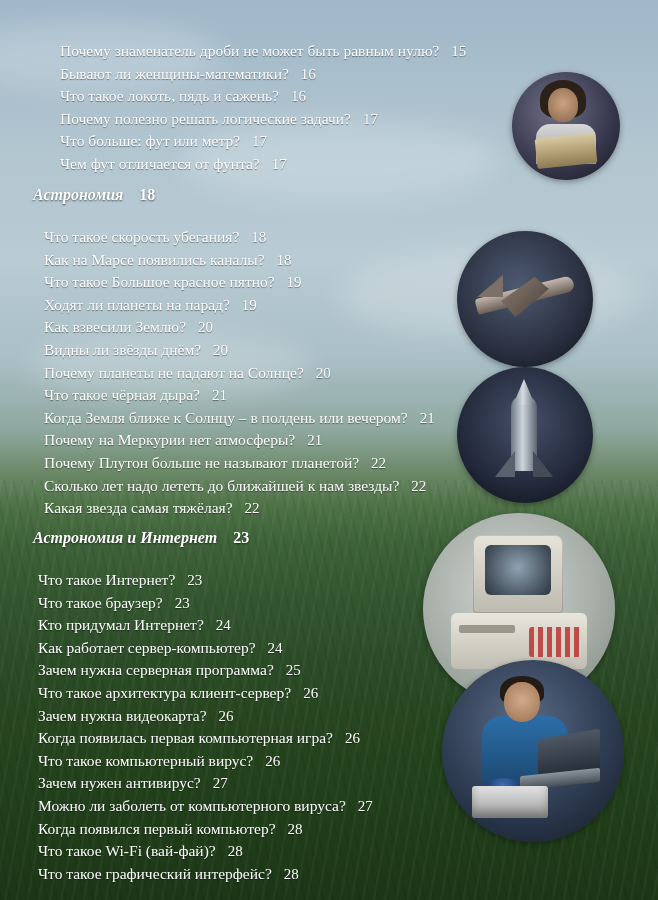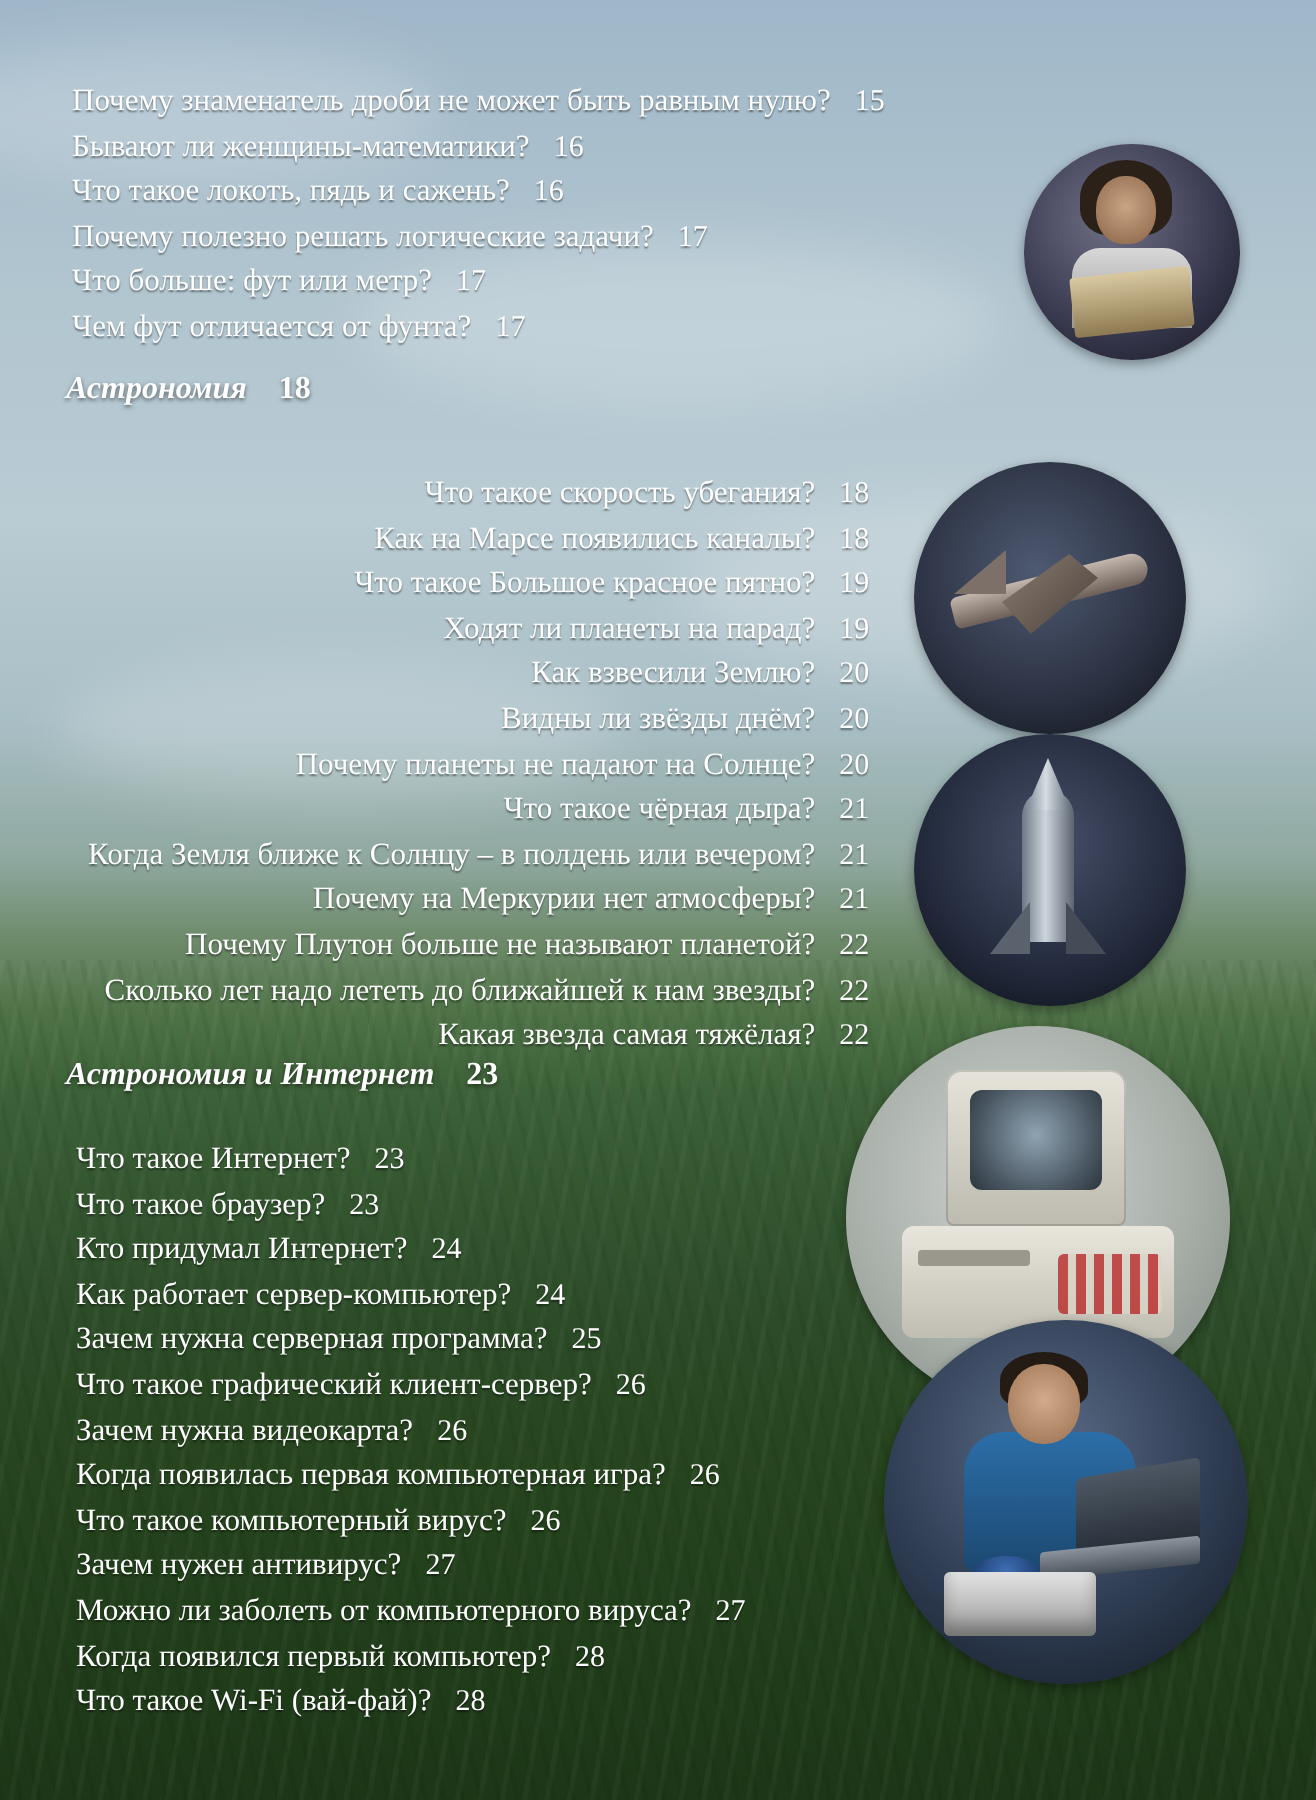--- a/index.html
+++ b/index.html
@@ -87,23 +87,23 @@
   }
   .section-head .pg {
     display: inline-block;
     margin-left: 16px;
     font-style: normal;
     font-weight: bold;
   }
   .group {
     position: absolute;
   }
-  #group-math { left: 36px; top: 40px; }
+  #group-math { left: 60px; top: 40px; }
   #group-astro-head { left: 33px; top: 186px; }
-  #group-astro { left: 44px; top: 236px; text-align: right; }
+  #group-astro { left: 44px; top: 226px; }
   #group-comp-head { left: 33px; top: 529px; }
   #group-comp { left: 38px; top: 569px; }
 
   
   .photo {
     position: absolute;
     border-radius: 50%;
     overflow: hidden;
     box-shadow: 0 2px 6px rgba(0,0,0,0.35);
   }
@@ -400,21 +400,21 @@
         <li class="entry">
           <span>Кто придумал Интернет?</span><span class="pg">24</span>
         </li>
         <li class="entry">
           <span>Как работает сервер-компьютер?</span><span class="pg">24</span>
         </li>
         <li class="entry">
           <span>Зачем нужна серверная программа?</span><span class="pg">25</span>
         </li>
         <li class="entry">
-          <span>Что такое графический клиент-сервер?</span><span class="pg">26</span>
+          <span>Что такое архитектура клиент-сервер?</span><span class="pg">26</span>
         </li>
         <li class="entry">
           <span>Зачем нужна видеокарта?</span><span class="pg">26</span>
         </li>
         <li class="entry">
           <span>Когда появилась первая компьютерная игра?</span><span class="pg">26</span>
         </li>
         <li class="entry">
           <span>Что такое компьютерный вирус?</span><span class="pg">26</span>
         </li>
@@ -422,18 +422,21 @@
           <span>Зачем нужен антивирус?</span><span class="pg">27</span>
         </li>
         <li class="entry">
           <span>Можно ли заболеть от компьютерного вируса?</span><span class="pg">27</span>
         </li>
         <li class="entry">
           <span>Когда появился первый компьютер?</span><span class="pg">28</span>
         </li>
         <li class="entry">
           <span>Что такое Wi-Fi (вай-фай)?</span><span class="pg">28</span>
+        </li>
+        <li class="entry">
+          <span>Что такое графический интерфейс?</span><span class="pg">28</span>
         </li>
       </ul>
     </div>
 
   </div>
 </div>
 
 </body></html>

